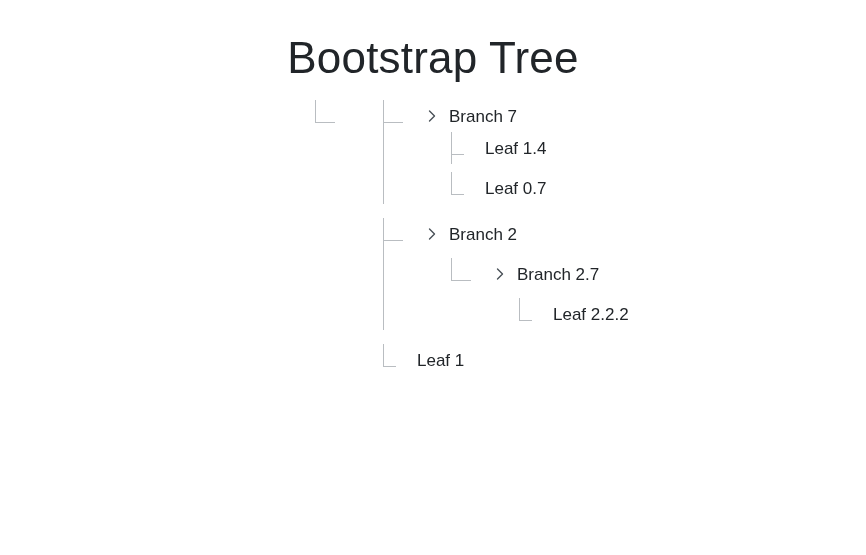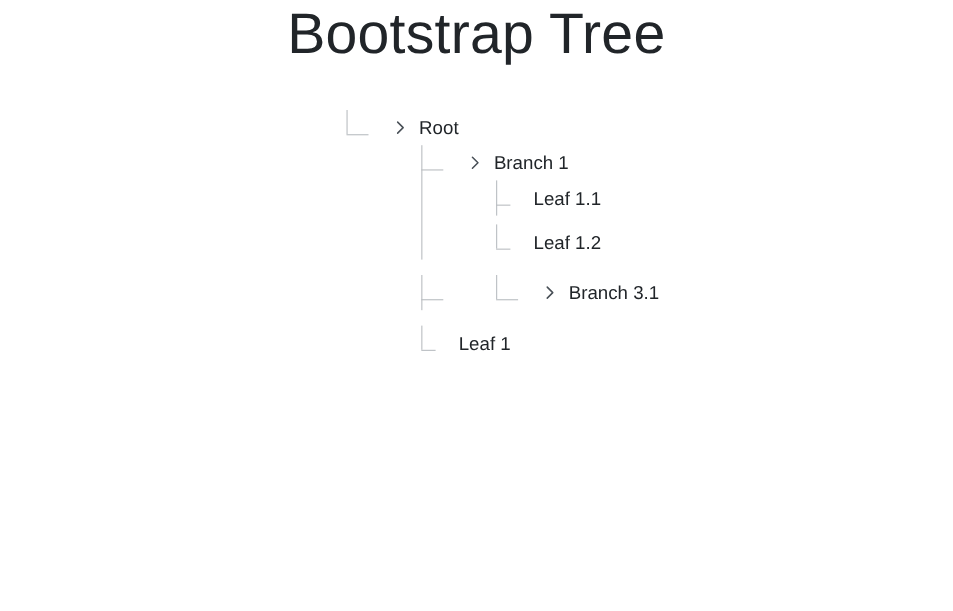--- a/index.html
+++ b/index.html
@@ -11,24 +11,25 @@
     width: 866px;
     height: 555px;
     font-family: "Liberation Sans", "DejaVu Sans", sans-serif;
     color: #212529;
     overflow: hidden;
     position: relative;
   }
 
   .page-title {
     text-align: center;
-    font-size: 52px;
+    font-size: 44px;
     font-weight: 400;
     color: #212529;
     margin: 0;
+    padding-top: 32px;
     letter-spacing: 0.2px;
     line-height: 1.2;
   }
 
   
   .tree-wrap {
     position: absolute;
     left: 315px;
     top: 100px;
   }
@@ -121,70 +122,75 @@
 </style>
 </head>
 <body>
 
 <h1 class="page-title">Bootstrap Tree</h1>
 
 <div class="tree-wrap">
   <ul class="tree">
 
     <li class="node branch last">
-      <div class="row tight">
-        <span class="chevron">
-          <svg width="16" height="16" viewBox="0 0 16 16" fill="none" stroke="currentColor" stroke-width="1.4" stroke-linecap="round" stroke-linejoin="round">
-            <polyline points="5.5,3 10.5,8 5.5,13"></polyline>
-          </svg>
-        </span>
-        <span class="label">Root</span>
-      </div>
 
       <ul>
 
         <li class="node branch">
           <div class="row tight">
             <span class="chevron">
               <svg width="16" height="16" viewBox="0 0 16 16" fill="none" stroke="currentColor" stroke-width="1.4" stroke-linecap="round" stroke-linejoin="round">
                 <polyline points="5.5,3 10.5,8 5.5,13"></polyline>
               </svg>
             </span>
-            <span class="label">Branch 1</span>
+            <span class="label">Branch 7</span>
           </div>
 
           <ul>
             <li class="node leaf">
               <div class="row tight">
-                <span class="label">Leaf 1.1</span>
+                <span class="label">Leaf 1.4</span>
               </div>
             </li>
             <li class="node leaf last gap-small">
               <div class="row tight">
-                <span class="label">Leaf 1.2</span>
+                <span class="label">Leaf 0.7</span>
               </div>
             </li>
           </ul>
         </li>
 
         <li class="node branch gap-top">
+          <div class="row tight">
+            <span class="chevron">
+              <svg width="16" height="16" viewBox="0 0 16 16" fill="none" stroke="currentColor" stroke-width="1.4" stroke-linecap="round" stroke-linejoin="round">
+                <polyline points="5.5,3 10.5,8 5.5,13"></polyline>
+              </svg>
+            </span>
+            <span class="label">Branch 2</span>
+          </div>
 
           <ul>
 
             <li class="node branch last gap-small">
               <div class="row tight">
                 <span class="chevron">
                   <svg width="16" height="16" viewBox="0 0 16 16" fill="none" stroke="currentColor" stroke-width="1.4" stroke-linecap="round" stroke-linejoin="round">
                     <polyline points="5.5,3 10.5,8 5.5,13"></polyline>
                   </svg>
                 </span>
-                <span class="label">Branch 3.1</span>
+                <span class="label">Branch 2.7</span>
               </div>
 
               <ul>
+                <li class="node leaf last gap-small">
+                  <div class="row tight">
+                    <span class="label">Leaf 2.2.2</span>
+                  </div>
+                </li>
               </ul>
             </li>
           </ul>
         </li>
 
         <li class="node leaf last gap-top">
           <div class="row tight">
             <span class="label">Leaf 1</span>
           </div>
         </li>

